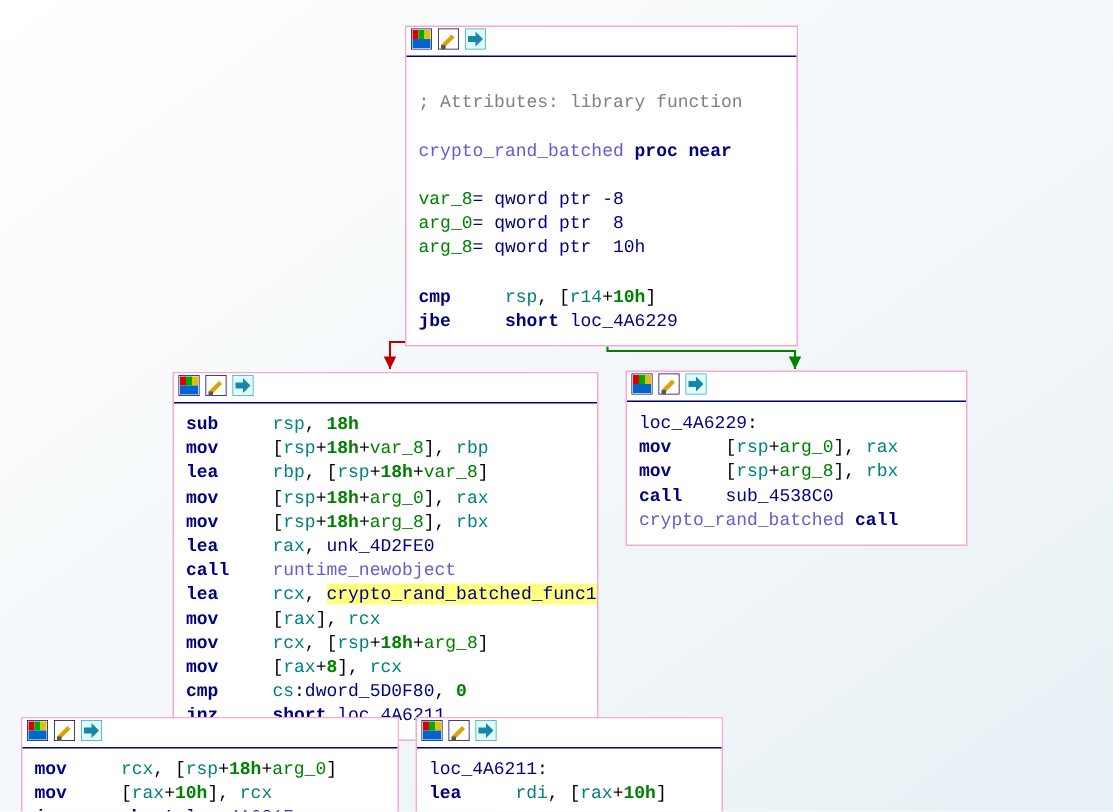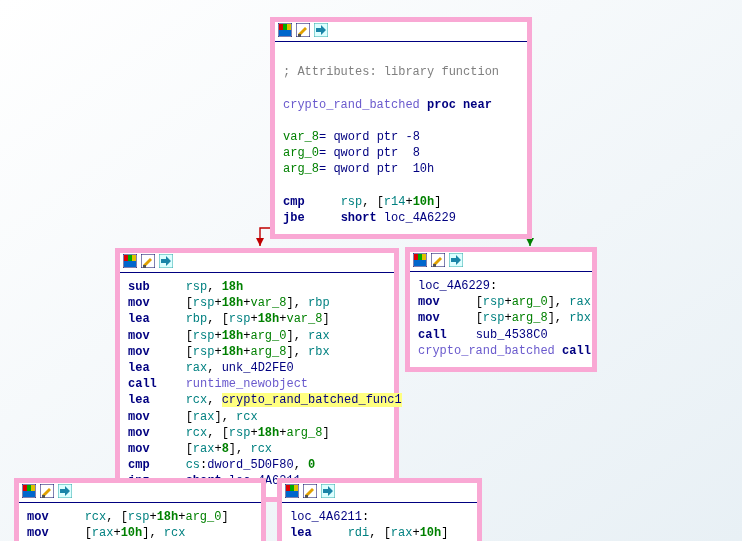--- a/index.html
+++ b/index.html
@@ -16,21 +16,21 @@
   }
   svg.edges {
     position: absolute;
     top: 0; left: 0;
     width: 742px;
     height: 541px;
     pointer-events: none;
   }
   .node {
     position: absolute;
-    border: 5px solid #f9a8d4;
+    border: 1px solid #f9a8d4;
     background: #ffffff;
   }
   .node .titlebar {
     height: 20px;
     background: #ffffff;
     border-bottom: 1px solid #000080;
     display: flex;
     align-items: center;
     padding: 2px 3px;
     gap: 4px;
@@ -132,21 +132,21 @@
 <span class="kw-blue tk">lea</span>     <span class="id-teal tk">rax</span><span class="tk">, </span><span class="kw-navy tk">unk_4D2FE0</span>
 <span class="kw-blue tk">call</span>    <span class="ref-purple tk">runtime_newobject</span>
 <span class="kw-blue tk">lea</span>     <span class="id-teal tk">rcx</span><span class="tk">, </span><span class="hl-yellow kw-navy tk">crypto_rand_batched_func1</span>
 <span class="kw-blue tk">mov</span>     <span class="tk">[</span><span class="id-teal tk">rax</span><span class="tk">], </span><span class="id-teal tk">rcx</span>
 <span class="kw-blue tk">mov</span>     <span class="id-teal tk">rcx</span><span class="tk">, [</span><span class="id-teal tk">rsp</span><span class="tk">+</span><span class="lit-green tk">18h</span><span class="tk">+</span><span class="id-green tk">arg_8</span><span class="tk">]</span>
 <span class="kw-blue tk">mov</span>     <span class="tk">[</span><span class="id-teal tk">rax</span><span class="tk">+</span><span class="lit-green tk">8</span><span class="tk">], </span><span class="id-teal tk">rcx</span>
 <span class="kw-blue tk">cmp</span>     <span class="id-teal tk">cs</span><span class="tk">:</span><span class="kw-navy tk">dword_5D0F80</span><span class="tk">, </span><span class="lit-green tk">0</span>
 <span class="kw-blue tk">jnz</span>     <span class="kw-blue tk">short</span> <span class="kw-navy tk">loc_4A6211</span></div>
 </div>
 
-<div class="node" style="left:405px;top:247px;width:192px">
+<div class="node" style="left:417px;top:247px;width:228px">
   <div class="titlebar">
     <span class="tb-icon"><svg width="14" height="14">
           <rect x="0" y="0" width="14" height="14" fill="#fff" stroke="#000060"></rect>
           <rect x="1" y="1" width="4" height="6" fill="#d00"></rect>
           <rect x="5" y="1" width="4" height="6" fill="#0a0"></rect>
           <rect x="9" y="1" width="4" height="6" fill="#e0c000"></rect>
           <rect x="1" y="7" width="12" height="6" fill="#06c"></rect>
         </svg></span>
     <span class="tb-icon"><svg width="14" height="14">
           <rect x="0" y="0" width="14" height="14" fill="#fff" stroke="#000060"></rect>

